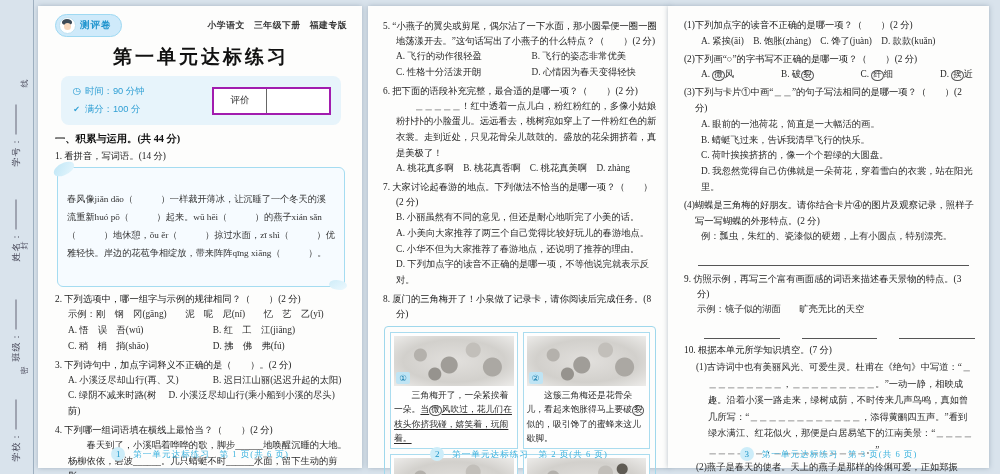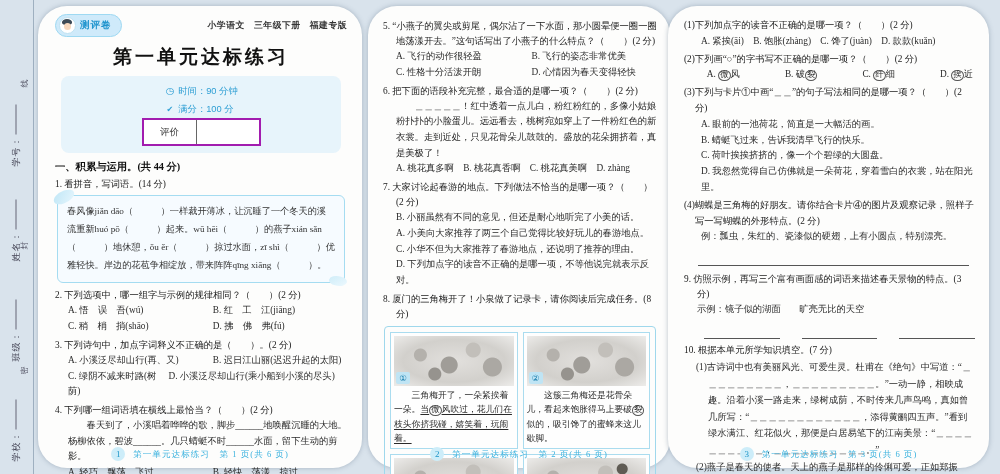--- a/index.html
+++ b/index.html
@@ -6,21 +6,20 @@
   body{
     width:1000px;height:474px;position:relative;overflow:hidden;
     background:#d9e3ec;
     font-family:"Liberation Serif","DejaVu Serif",serif;
     color:#222;
   }
   .page{
     position:absolute;top:6px;height:462px;background:#fdfdfc;
     box-shadow:0 0 5px rgba(100,120,140,.45);
     box-sizing:border-box;
-    border-radius:29px;
   }
   #page1{left:38px;width:324px;padding:8px 15px 6px 17px;}
   #page2{left:368px;width:302px;padding:10px 13px 6px 15px;}
   #page3{left:668px;width:321px;padding:10px 14px 6px 16px;}
 
   
   .seal-rule{position:absolute;left:33px;top:0;bottom:0;width:1px;background:#9fb0c0;}
   .seal-label{
     position:absolute;left:-14px;width:60px;text-align:center;
     transform:rotate(-90deg);font-size:9px;color:#445;letter-spacing:1px;white-space:nowrap;
@@ -41,21 +40,21 @@
   .badge-text{font-size:9.5px;font-weight:bold;color:#1e93cd;letter-spacing:1px;
     font-family:"Liberation Sans","DejaVu Sans",sans-serif;}
   .edition{font-size:8.8px;font-weight:bold;color:#333;letter-spacing:.5px;}
 
   .paper-title{
     text-align:center;font-size:19px;font-weight:bold;color:#111;
     letter-spacing:3px;margin:7px 0 6px;
   }
   .info-box{
     background:#e7f4fb;border-radius:8px;display:flex;justify-content:space-between;
-    align-items:center;padding:7px 10px;margin:0 6px 7px;flex-direction:column;
+    align-items:center;padding:7px 10px;margin:0 6px 7px;
   }
   .info-lines{font-size:9.3px;color:#2f9fd4;line-height:1.9;
     font-family:"Liberation Sans","DejaVu Sans",sans-serif;}
   .ic{display:inline-block;width:11px;text-align:center;color:#2f9fd4;margin-right:3px;}
   .ic-clock::before{content:"◷";}
   .ic-check::before{content:"✔";font-size:8px;}
   .eval-table{display:flex;background:#fff;border:2px solid #a21caf;}
   .eval-cell{width:52px;height:24px;font-size:9.5px;color:#333;display:flex;align-items:center;justify-content:center;}
   .eval-cell.empty{width:62px;border-left:1px solid #666;}
 
@@ -64,21 +63,21 @@
   .stem{font-size:9.3px;line-height:1.62;padding-left:13px;text-indent:-13px;margin-top:3px;color:#1a1a1a;}
   .opt-row{display:flex;padding-left:13px;font-size:9.3px;line-height:1.7;color:#2a2a2a;}
   .opt-row .o{flex:1.08;}
   .opt-row .o2{flex:1;}
   .opt-line{padding-left:13px;font-size:9.3px;line-height:1.7;color:#2a2a2a;}
   .passage{padding-left:13px;font-size:9.3px;line-height:1.68;color:#2a2a2a;text-indent:2em;}
 
   
   .py-box{
     position:relative;border:1px solid #a5dcf1;background:#f6fbff;border-radius:6px;
-    margin:3px 2px 5px;padding:7px 9px;font-size:9.2px;line-height:1.95;color:#333;
+    margin:3px 2px 5px;padding:23px 9px;font-size:9.2px;line-height:1.95;color:#333;
   }
   .py-box::before{
     content:"";position:absolute;left:-5px;top:-5px;width:22px;height:12px;
     background:linear-gradient(135deg,#bfe6f6,#e6f6fd);border-radius:60% 40% 60% 40%;
     transform:rotate(-20deg);
   }
   .py-box::after{
     content:"";position:absolute;right:-3px;bottom:-4px;width:18px;height:10px;
     background:linear-gradient(135deg,#cdecf8,#eef9fe);border-radius:60% 40% 60% 40%;
     transform:rotate(15deg);
@@ -125,21 +124,21 @@
   .card-text{font-size:8.8px;line-height:1.62;color:#2a2a2a;text-indent:2em;margin-top:2px;}
   .circ{
     display:inline-block;border:1px solid #555;border-radius:50%;
     line-height:1.05;padding:0 1px;text-indent:0;font-size:8.4px;
   }
   .u{text-decoration:underline;text-underline-offset:2px;}
 
   
   .stem3{font-size:9.3px;line-height:1.7;padding-left:11px;text-indent:-11px;margin-top:2px;color:#1a1a1a;}
   .opt3{padding-left:17px;font-size:9.3px;line-height:1.7;color:#2a2a2a;}
-  .opt3-row{display:flex;justify-content:flex-end;padding:0 2px 0 17px;font-size:9.3px;line-height:1.7;color:#2a2a2a;gap:45px;}
+  .opt3-row{display:flex;justify-content:space-between;padding:0 2px 0 17px;font-size:9.3px;line-height:1.7;color:#2a2a2a;gap:45px;}
   .answer-line{margin:10px 6px 6px 14px;border-bottom:1px solid #555;height:10px;}
   .blank-row{display:flex;gap:22px;padding-left:20px;margin:10px 0 4px;}
   .blank-row .bl{flex:1;border-bottom:1px solid #555;height:10px;}
   .para10{padding-left:24px;text-indent:-12px;font-size:9.3px;line-height:1.78;color:#2a2a2a;margin-top:1px;}
 </style>
 </head>
 <body>
 
 <div class="seal-rule"></div>
 <span class="seal-char" style="top:78px;">线</span>
@@ -173,20 +172,21 @@
   </div>
 
   <div class="section-head">一、积累与运用。(共 44 分)</div>
 
   <div class="stem">1. 看拼音，写词语。(14 分)</div>
   <div class="py-box">
     <span>春风像jiǎn dāo（　　　）一样裁开薄冰，让沉睡了一个冬天的溪流重新huó pō（　　　）起来。wū hēi（　　　）的燕子xián sǎn（　　　）地休憩，ǒu ěr（　　　）掠过水面，zī shì（　　　）优雅轻快。岸边的花苞争相绽放，带来阵阵qīng xiāng（　　　）。</span>
   </div>
 
   <div class="stem">2. 下列选项中，哪一组字与示例的规律相同？（　　）(2 分)</div>
+  <div class="opt-line">示例：刚　钢　冈(gāng)　　泥　呢　尼(ní)　　忆　艺　乙(yǐ)</div>
   <div class="opt-row">
     <span class="o">A. 悟　误　吾(wú)</span>
     <span class="o2">B. 红　工　江(jiāng)</span>
   </div>
   <div class="opt-row">
     <span class="o">C. 稍　梢　捎(shāo)</span>
     <span class="o2">D. 拂　佛　弗(fú)</span>
   </div>
 
   <div class="stem">3. 下列诗句中，加点字词释义不正确的是（　　）。(2 分)</div>

